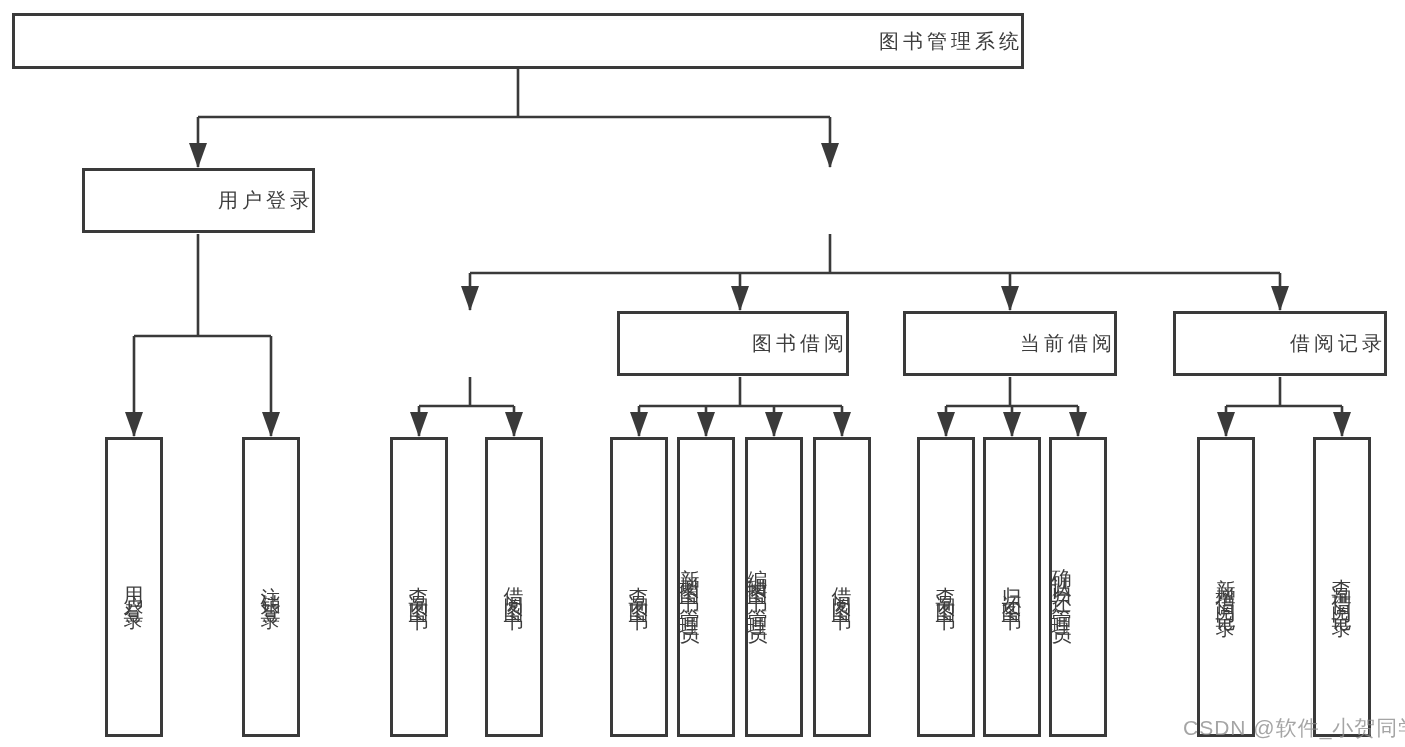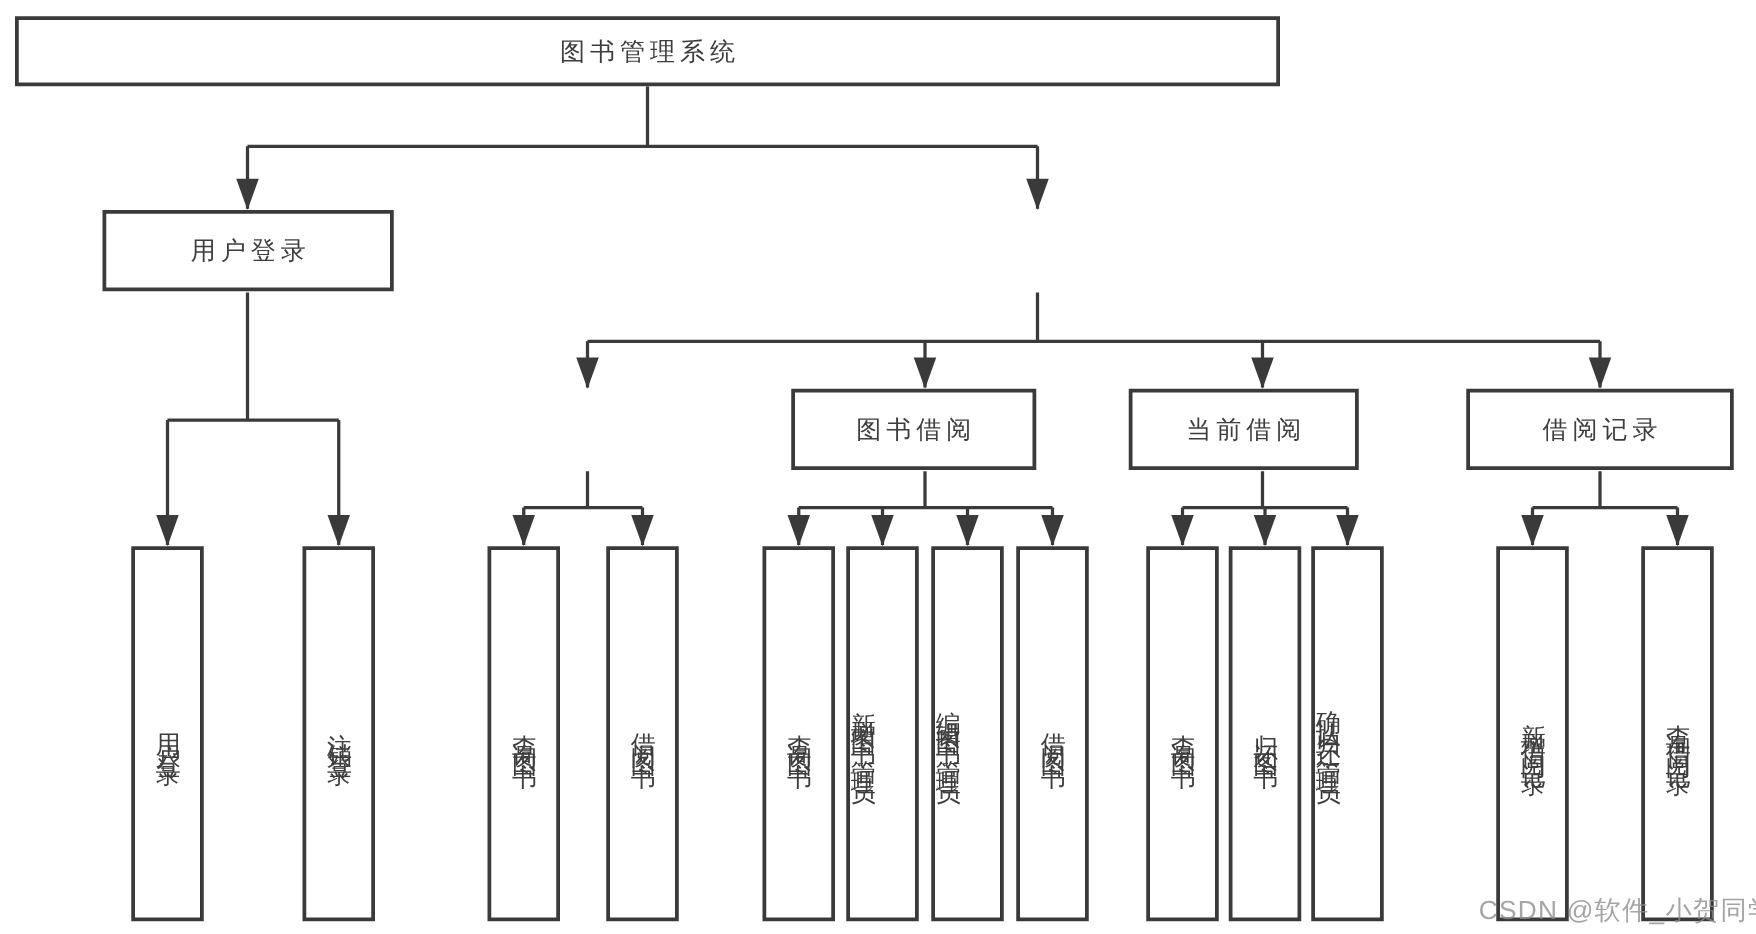--- a/index.html
+++ b/index.html
@@ -3,21 +3,21 @@
 <meta charset="utf-8">
 <style>
   html,body{margin:0;padding:0;background:#ffffff;}
   #stage{
     position:relative;width:1405px;height:747px;background:#ffffff;overflow:hidden;
     font-family:"Liberation Sans","DejaVu Sans",sans-serif;
   }
   #wires{position:absolute;left:0;top:0;width:1405px;height:747px;}
   .node{
     position:absolute;box-sizing:border-box;background:#ffffff;border:3px solid #3a3a3a;
-    display:flex;align-items:center;justify-content:center;
+    display:flex;align-items:center;justify-content:flex-end;
     color:#3d3d3d;font-size:20px;letter-spacing:4px;white-space:nowrap;
   }
   .node span{transform:translateX(2px);} 
   .lvl1,.lvl2{height:65px;}
   .leaf{
     position:absolute;box-sizing:border-box;background:#ffffff;border:3px solid #3a3a3a;
     top:437px;width:58px;height:300px;
     display:flex;align-items:center;justify-content:center;
   }
   .leaf span{
@@ -70,24 +70,24 @@
   </svg>
 
   <div class="node" style="left:12px;top:13px;width:1012px;height:56px;">
     <span>图书管理系统</span>
   </div>
 
   <div class="node lvl1" style="left:82px;top:168px;width:233px;">
     <span>用户登录</span>
   </div>
 
-  <div class="node lvl2" style="left:633px;top:311px;width:196px;">
+  <div class="node lvl2" style="left:617px;top:311px;width:232px;">
     <span>图书借阅</span>
   </div>
-  <div class="node lvl2" style="left:903px;top:311px;width:184px;">
+  <div class="node lvl2" style="left:903px;top:311px;width:214px;">
     <span>当前借阅</span>
   </div>
   <div class="node lvl2" style="left:1173px;top:311px;width:214px;">
     <span>借阅记录</span>
   </div>
 
   <div class="leaf" style="left:105px;">
     <span>用户登录</span>
   </div>
   <div class="leaf" style="left:242px;">

